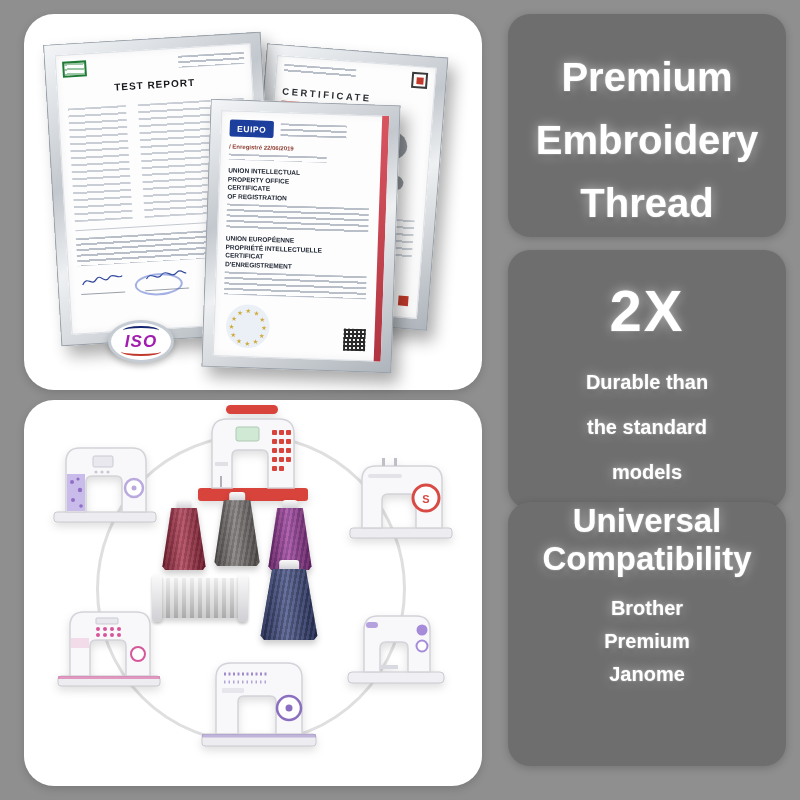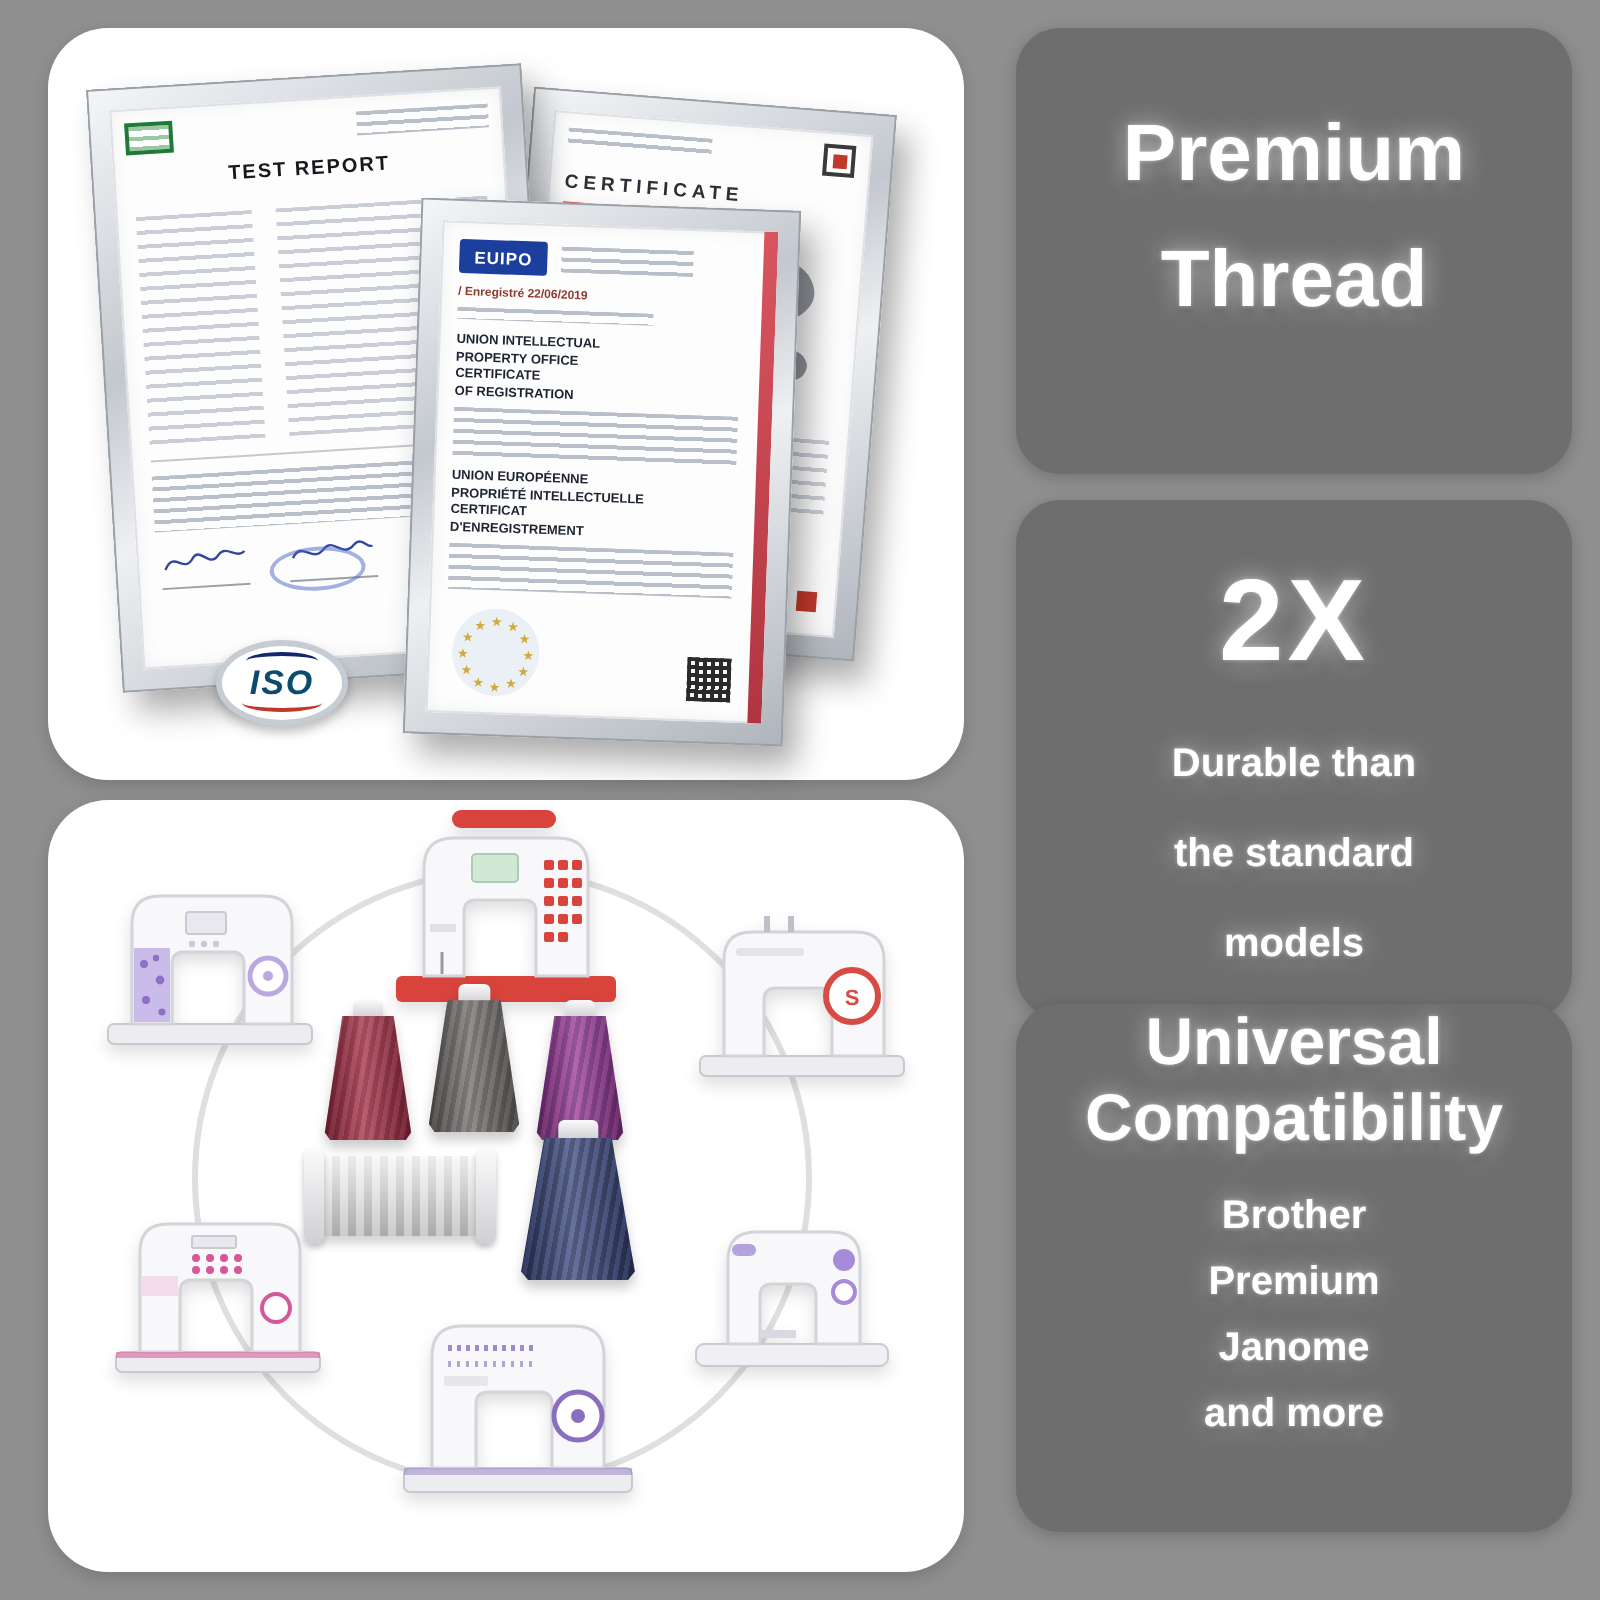--- a/index.html
+++ b/index.html
@@ -71,21 +71,21 @@
   .f-euipo .block{position:absolute;left:9px;font-size:6.5px;font-weight:bold;color:#1d2430;line-height:8.5px}
   .f-euipo .en{top:56px}
   .f-euipo .fr{top:124px}
   .f-euipo .para1{left:9px;top:93px;width:142px;height:25px}
   .f-euipo .para2{left:9px;top:161px;width:142px;height:23px}
   .f-euipo .emblem{position:absolute;left:10px;bottom:7px;width:48px;height:48px;opacity:.9}
   .f-euipo .qr{position:absolute;right:16px;bottom:10px;width:22px;height:22px;background:repeating-linear-gradient(0deg,#2a2a2a 0 2px,transparent 2px 4px),repeating-linear-gradient(90deg,#2a2a2a 0 2px,#f2f2f2 2px 4px)}
 
   
   .iso{position:absolute;left:84px;top:306px;width:66px;height:43px;background:#fff;border:3px solid #c6ccd4;border-radius:50%;display:flex;align-items:center;justify-content:center;z-index:5;box-shadow:0 3px 6px rgba(0,0,0,.25)}
-  .iso span{font-size:17px;font-weight:bold;font-style:italic;color:#0c4a6e;letter-spacing:1px}
+  .iso span{font-size:17px;font-weight:bold;font-style:italic;color:#a21caf;letter-spacing:1px}
   .iso::after{content:"";position:absolute;left:10px;right:10px;bottom:4px;height:7px;border-bottom:2px solid #c0392b;border-radius:50%}
   .iso::before{content:"";position:absolute;left:12px;right:12px;top:3px;height:7px;border-top:2px solid #14266e;border-radius:50%}
 
   
   .ring{position:absolute;left:72px;top:34px;width:310px;height:310px;border:3px solid #dfdfdf;border-radius:50%}
   .machine{position:absolute;filter:drop-shadow(0 4px 4px rgba(0,0,0,.13))}
 
   .spool{position:absolute;filter:drop-shadow(0 4px 3px rgba(0,0,0,.2))}
   .spool .tip{position:absolute;top:0;left:50%;transform:translateX(-50%);width:34%;height:13%;background:linear-gradient(180deg,#fafafa,#cfcfd4);border-radius:3px 3px 1px 1px;display:block}
   .spool .body{position:absolute;left:0;right:0;top:11%;bottom:0;display:block;clip-path:polygon(21% 0,79% 0,99% 94%,93% 100%,7% 100%,1% 94%);background:linear-gradient(90deg,rgba(0,0,0,.33),rgba(255,255,255,.18) 45%,rgba(0,0,0,.33)),repeating-linear-gradient(100deg,var(--c1) 0 2.5px,var(--c2) 2.5px 5px)}
@@ -310,34 +310,34 @@
     </div>
     <div class="spool-h" style="left:130px;top:178px;width:92px;height:40px"></div>
     <div class="spool" style="left:236px;top:160px;width:58px;height:80px">
       <i class="tip"></i>
       <i class="body" style="--c1:#2c3560;--c2:#46538a"></i>
     </div>
   </section>
 
   <aside class="panel" id="panel-premium">
     <div class="h1">Premium</div>
+    <div class="h1">Embroidery</div>
     <div class="h1">Thread</div>
   </aside>
 
   <aside class="panel" id="panel-durable">
     <div class="hx">2X</div>
     <div class="h2">Durable than</div>
     <div class="h2">the standard</div>
     <div class="h2">models</div>
   </aside>
 
   <aside class="panel" id="panel-compat">
     <div class="h3">Universal</div>
     <div class="h3">Compatibility</div>
     <div class="brands">
       <div class="h4">Brother</div>
       <div class="h4">Premium</div>
       <div class="h4">Janome</div>
-      <div class="h4">and more</div>
     </div>
   </aside>
 
 </div>
 
 </body></html>

